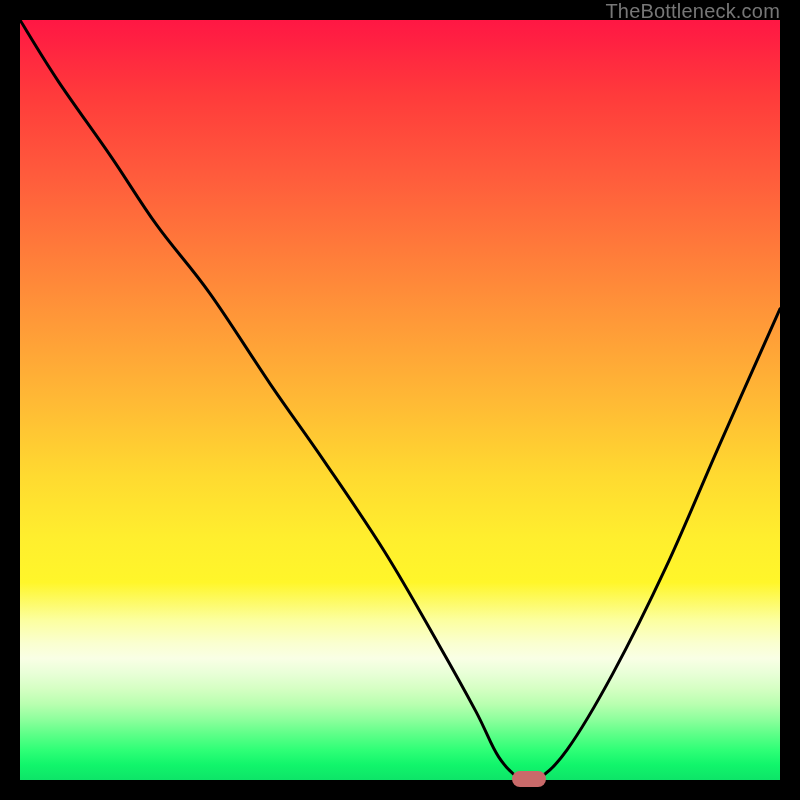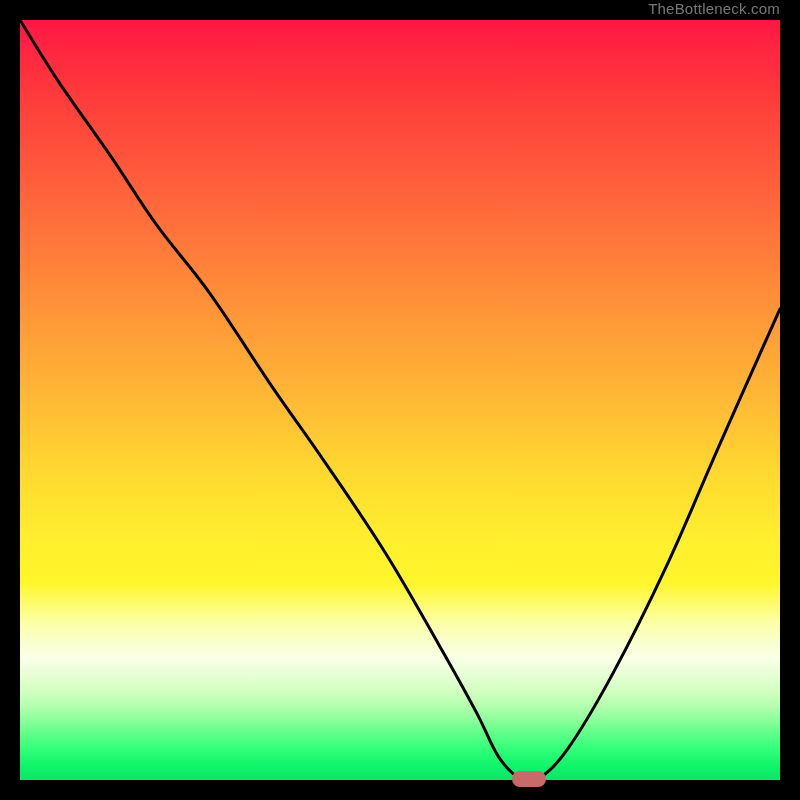--- a/index.html
+++ b/index.html
@@ -45,21 +45,21 @@
       #30ff77 96%,
       #11f56b 98%,
       #0de468 100%
     );
   }
   .attribution {
     position: absolute;
     top: 0;
     right: 20px;
     color: #777;
-    font-size: 15px;
+    font-size: 20px;
     font-weight: 500;
     letter-spacing: 0.2px;
   }
   svg.curve {
     position: absolute;
     inset: 0;
     width: 100%;
     height: 100%;
   }
   .marker {

